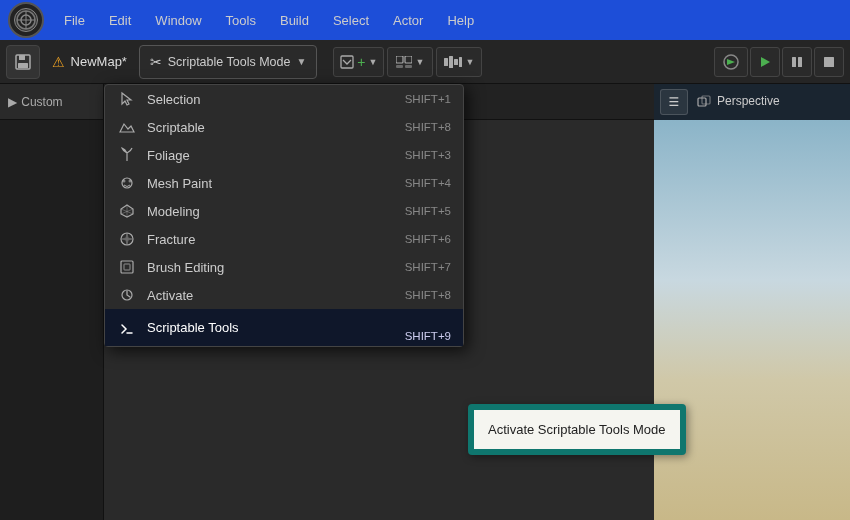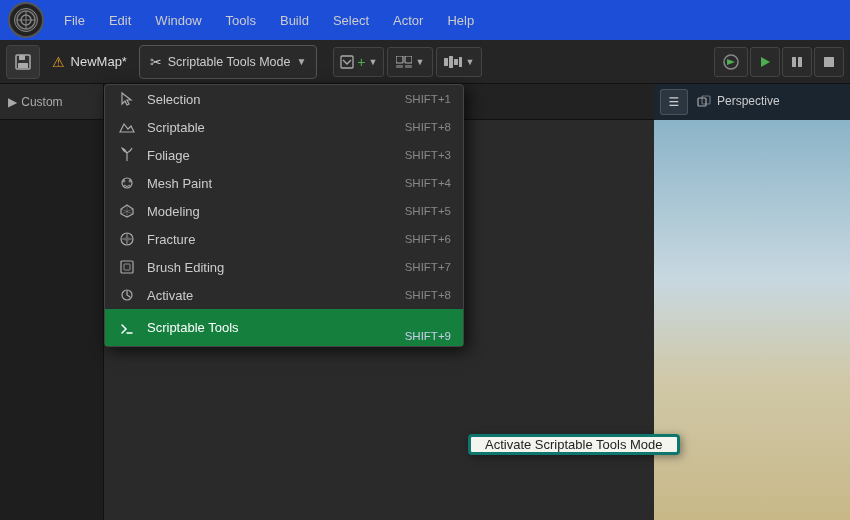--- a/index.html
+++ b/index.html
@@ -126,21 +126,21 @@
     .dropdown-item {
       display: flex;
       align-items: center;
       padding: 4px 12px;
       cursor: pointer;
       color: #ccc;
       font-size: 13px;
       gap: 10px;
     }
     .dropdown-item.active {
-      background: #15803d;
+      background: #0f172a;
       color: #fff;
     }
     .dropdown-item .item-icon {
       width: 20px;
       height: 20px;
       display: flex;
       align-items: center;
       justify-content: center;
       font-size: 14px;
       flex-shrink: 0;
@@ -255,23 +255,23 @@
       flex: 1;
       background: linear-gradient(180deg, #8bb4c8 0%, #c8d8e0 40%, #d0c8a8 65%, #c8b888 100%);
     }
 
     
     .tooltip-box {
       position: absolute;
       bottom: 65px;
       left: 468px;
       background: #f5f5f0;
-      border: 3px solid #0f766e;
+      border: 6px solid #0f766e;
       border-radius: 4px;
-      padding: 0 14px;
+      padding: 12px 14px;
       font-size: 13px;
       color: #222;
       white-space: nowrap;
       box-shadow: 2px 2px 8px rgba(0,0,0,0.4);
       z-index: 200;
     }
 
     
     .play-btns {
       display: flex;

